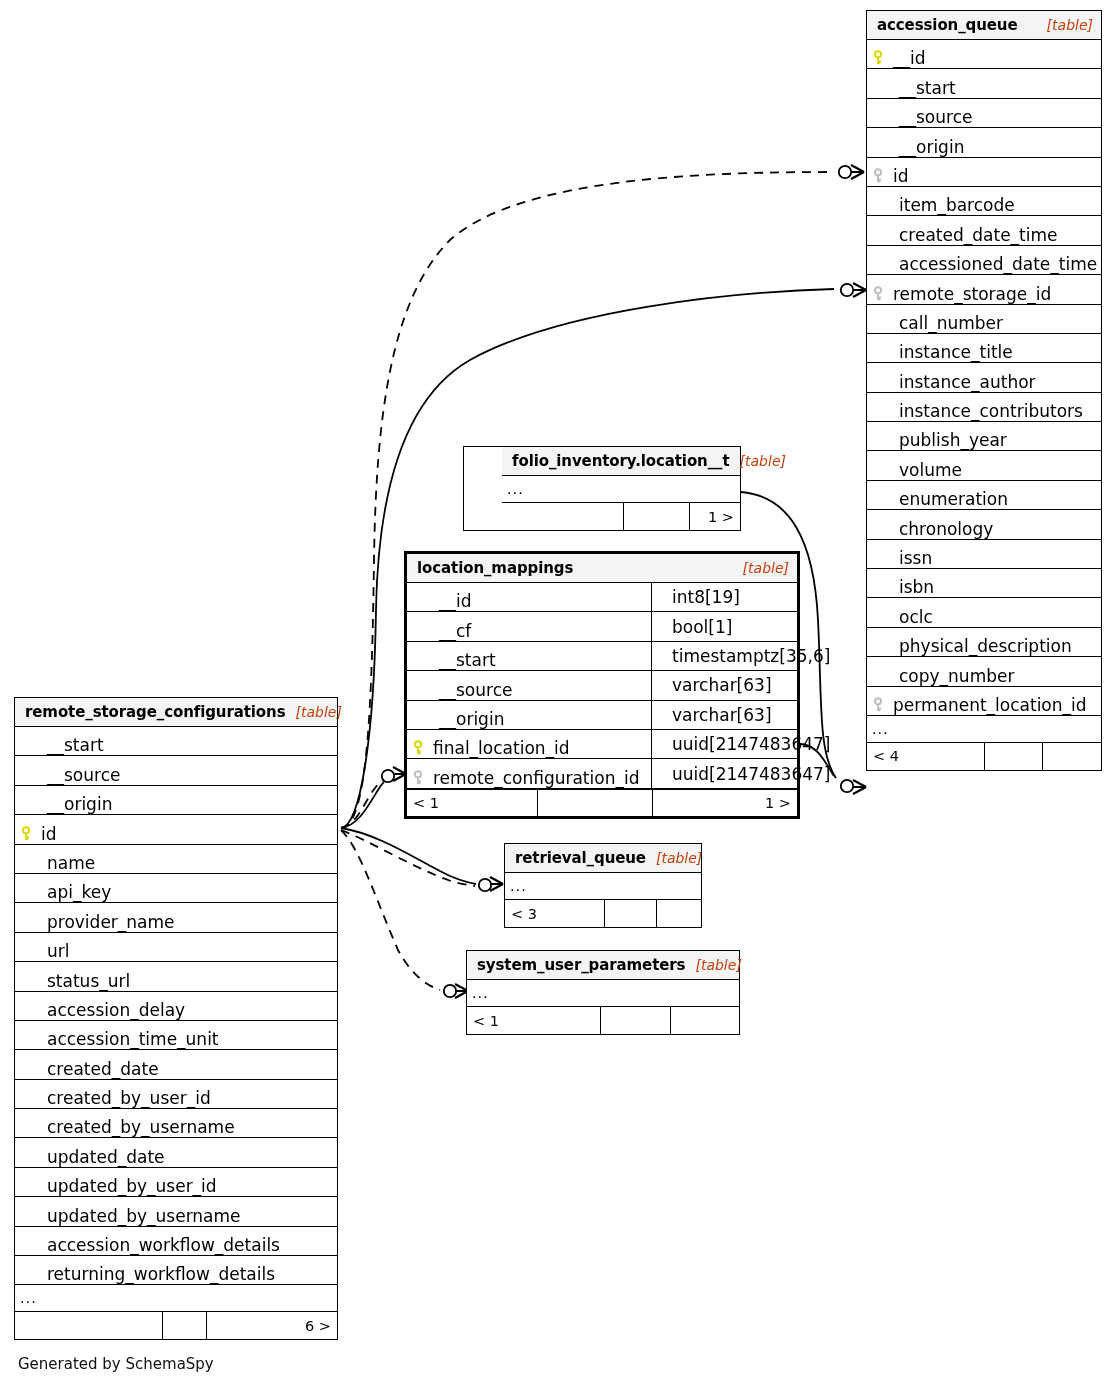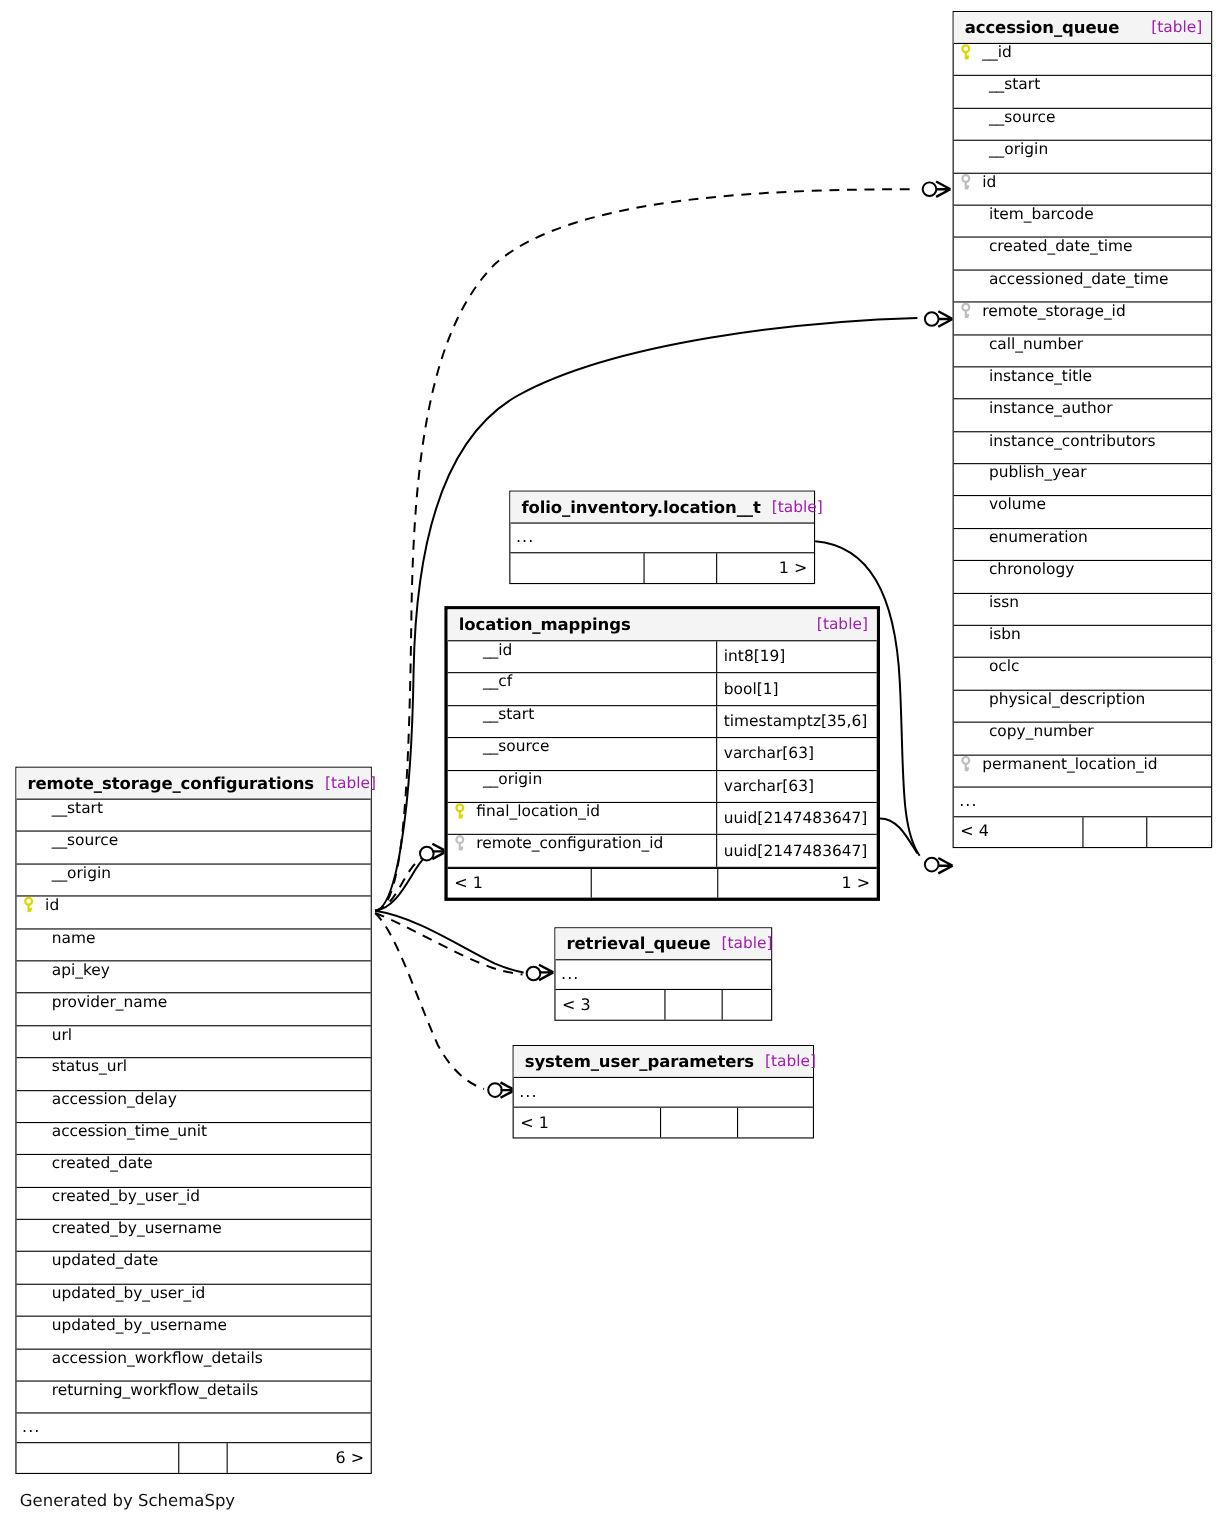--- a/index.html
+++ b/index.html
@@ -24,41 +24,41 @@
   .thead{
     background:#f4f4f4;
     border-bottom:1.6px solid #000;
     height:29px;
     display:flex;align-items:center;justify-content:space-between;
     padding:0 8px 0 10px;
     box-sizing:border-box;
     white-space:nowrap;
   }
   .tname{font-weight:bold;font-size:15px;letter-spacing:-.1px;}
-  .ttag{font-size:14px;color:#a21caf;padding-left:10px;}
+  .ttag{font-size:14px;color:#c2410c;padding-left:10px;font-style:italic;}
 
   .trow{
     height:29.4px;
     border-bottom:1.3px solid #000;
-    display:flex;align-items:flex-start;
+    display:flex;align-items:flex-end;
     box-sizing:border-box;
     white-space:nowrap;
-    font-size:14px;
+    font-size:17px;
   }
   .trow:last-of-type{border-bottom:none;}
   .cname{
     flex:1 1 auto;display:flex;align-items:center;
     padding-left:6px;overflow:hidden;
   }
   .cname .lbl{padding-left:4px;}
   .cname.noicon .lbl{padding-left:26px;}
   .ctype{
     flex:0 0 auto;
     border-left:1.3px solid #000;
-    padding-left:6px;
+    padding-left:20px;
     height:100%;
     display:flex;align-items:center;
     box-sizing:border-box;
   }
   .ellip{
     height:26px;display:flex;align-items:center;
     padding-left:5px;font-size:14.5px;
     border-bottom:1.6px solid #000;
     letter-spacing:1px;
   }
@@ -271,21 +271,21 @@
       </div>
 
     <div class="ellip">...</div>
     <div class="tfoot">
       <div class="fc l" style="width:118px">&lt; 4</div>
       <div class="fc l" style="width:58px"></div>
       <div class="fc r" style="flex:1"></div>
     </div>
   </div>
 
-  <div class="tbl" style="left:463px;top:446px;width:278px;">
+  <div class="tbl" style="left:463px;top:446px;width:278px;padding-left:38px;">
     <div class="thead">
       <span class="tname">folio_inventory.location__t</span>
       <span class="ttag">[table]</span>
     </div>
     <div class="ellip">...</div>
     <div class="tfoot">
       <div class="fc l" style="width:122px"></div>
       <div class="fc l" style="width:66px"></div>
       <div class="fc r" style="flex:1">1 &gt;</div>
     </div>

